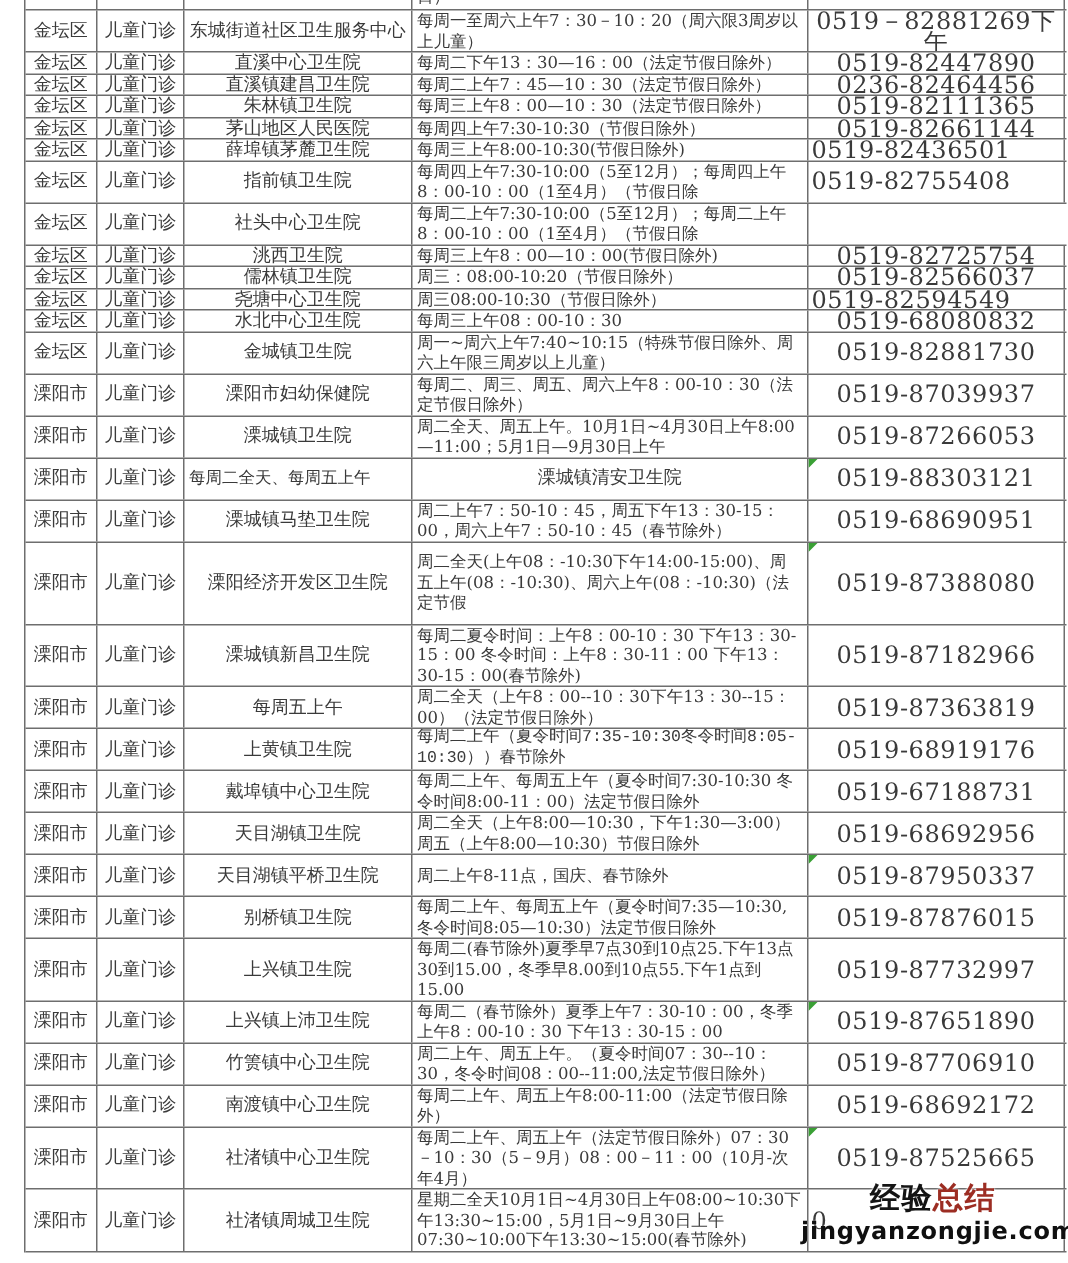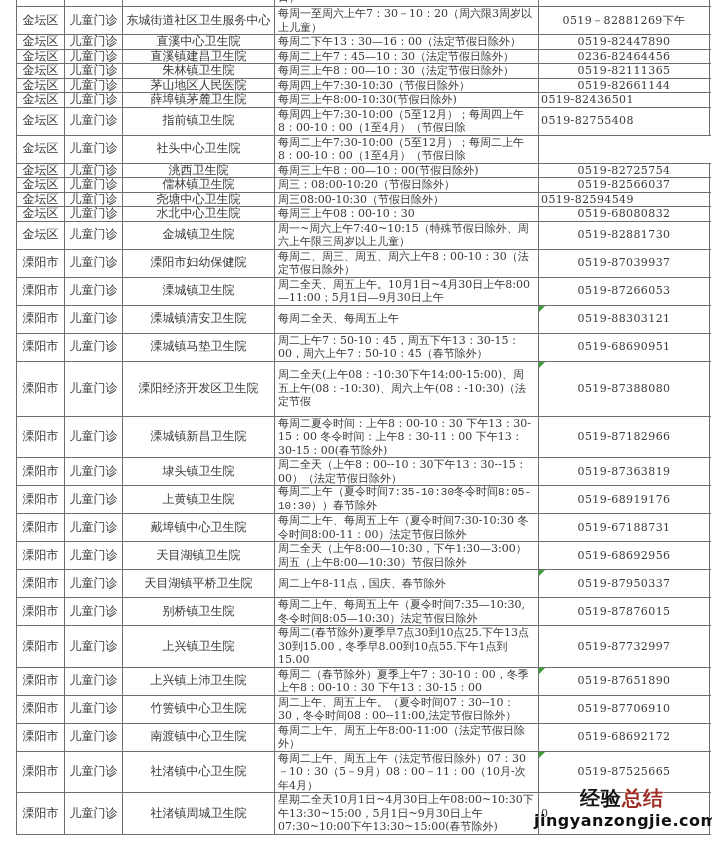--- a/index.html
+++ b/index.html
@@ -5,21 +5,21 @@
   html,body{margin:0;padding:0;background:#ffffff;}
   .page{position:relative;width:712px;height:842px;background:#fff;overflow:hidden;
         font-family:"DejaVu Serif","DejaVu Sans",serif;color:#333;}
   .tbl{position:absolute;left:16px;top:0;width:694px;border-left:1px solid #6e6e6e;}
   .row{display:grid;grid-template-columns:48px 58px 152px 264px 171px;border-bottom:1px solid #6e6e6e;}
   .row.partial{height:6px;overflow:hidden;}
   .cell{position:relative;border-right:1px solid #6e6e6e;display:flex;align-items:center;
         justify-content:center;text-align:center;padding:0 2px;font-size:12px;line-height:13.5px;
         color:#3a3a3a;box-sizing:border-box;overflow:hidden;}
   .cell.schedule{justify-content:flex-start;text-align:left;font-size:11px;padding:0 3px;}
-  .cell.phone{font-size:11px;letter-spacing:0.4px;}
+  .cell.phone{font-size:16px;letter-spacing:0.4px;}
   .cell.phone.left{justify-content:flex-start;text-align:left;padding-left:2px;}
   .cell.mk::before{content:"";position:absolute;left:0;top:0;
         border-top:6px solid #3aa035;border-right:6px solid transparent;}
   .frag{position:absolute;top:-9px;left:3px;font-size:11px;color:#3a3a3a;}
   .watermark{position:absolute;right:2px;top:784px;width:176px;text-align:center;pointer-events:none;}
   .wm-cn{font-family:"DejaVu Sans",sans-serif;font-weight:bold;font-size:20px;line-height:28px;
         color:#141414;letter-spacing:1px;text-shadow:0 0 1px #fff,0 0 2px #fff;}
   .wm-red{color:#9c2d23;}
   .wm-domain{font-family:"DejaVu Sans",sans-serif;font-weight:bold;font-size:16px;line-height:18px;
         color:#101010;letter-spacing:0.5px;text-shadow:0 0 1px #fff;}
@@ -138,22 +138,22 @@
       <div class="row">
         <div class="cell" style="min-height: 27px;">溧阳市</div>
         <div class="cell" style="min-height: 27px;">儿童门诊</div>
         <div class="cell" style="min-height: 27px;">溧城镇卫生院</div>
         <div class="cell schedule" style="min-height: 27px;">周二全天、周五上午。10月1日~4月30日上午8:00—11:00；5月1日—9月30日上午</div>
         <div class="cell phone" style="min-height: 27px;">0519-87266053</div>
       </div>
       <div class="row">
         <div class="cell" style="min-height: 27px;">溧阳市</div>
         <div class="cell" style="min-height: 27px;">儿童门诊</div>
+        <div class="cell schedule" style="min-height: 27px;">每周二全天、每周五上午</div>
         <div class="cell" style="min-height: 27px;">溧城镇清安卫生院</div>
-        <div class="cell schedule" style="min-height: 27px;">每周二全天、每周五上午</div>
         <div class="cell phone mk" style="min-height: 27px;">0519-88303121</div>
       </div>
       <div class="row">
         <div class="cell" style="min-height: 27px;">溧阳市</div>
         <div class="cell" style="min-height: 27px;">儿童门诊</div>
         <div class="cell" style="min-height: 27px;">溧城镇马垫卫生院</div>
         <div class="cell schedule" style="min-height: 27px;">周二上午7：50-10：45，周五下午13：30-15：00，周六上午7：50-10：45（春节除外）</div>
         <div class="cell phone" style="min-height: 27px;">0519-68690951</div>
       </div>
       <div class="row">
@@ -166,21 +166,21 @@
       <div class="row">
         <div class="cell" style="min-height: 40.5px;">溧阳市</div>
         <div class="cell" style="min-height: 40.5px;">儿童门诊</div>
         <div class="cell" style="min-height: 40.5px;">溧城镇新昌卫生院</div>
         <div class="cell schedule" style="min-height: 40.5px;">每周二夏令时间：上午8：00-10：30 下午13：30-15：00 冬令时间：上午8：30-11：00 下午13：30-15：00(春节除外)</div>
         <div class="cell phone" style="min-height: 40.5px;">0519-87182966</div>
       </div>
       <div class="row">
         <div class="cell" style="min-height: 27px;">溧阳市</div>
         <div class="cell" style="min-height: 27px;">儿童门诊</div>
-        <div class="cell" style="min-height: 27px;">埭头镇卫生院</div>
+        <div class="cell" style="min-height: 27px;">每周五上午</div>
         <div class="cell schedule" style="min-height: 27px;">周二全天（上午8：00--10：30下午13：30--15：00）（法定节假日除外）</div>
         <div class="cell phone" style="min-height: 27px;">0519-87363819</div>
       </div>
       <div class="row">
         <div class="cell" style="min-height: 27px;">溧阳市</div>
         <div class="cell" style="min-height: 27px;">儿童门诊</div>
         <div class="cell" style="min-height: 27px;">上黄镇卫生院</div>
         <div class="cell schedule" style="min-height: 27px; font-family: Liberation Mono, monospace;">每周二上午（夏令时间7:35-10:30冬令时间8:05-10:30））春节除外</div>
         <div class="cell phone" style="min-height: 27px;">0519-68919176</div>
       </div>

